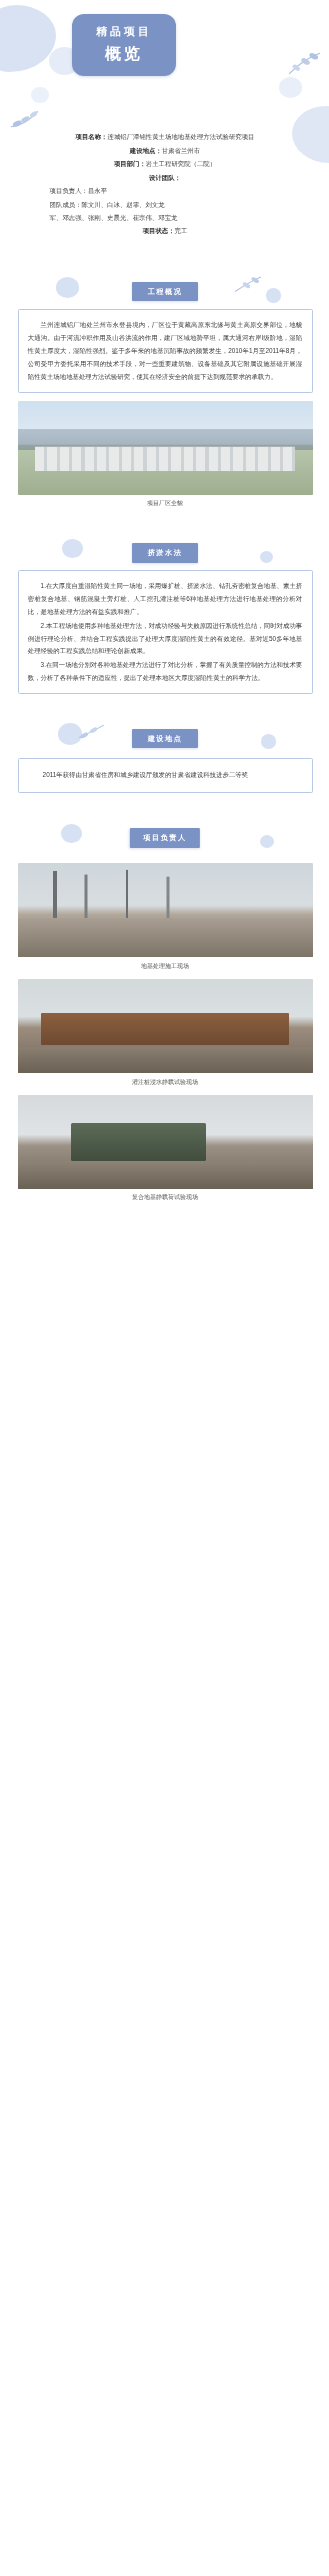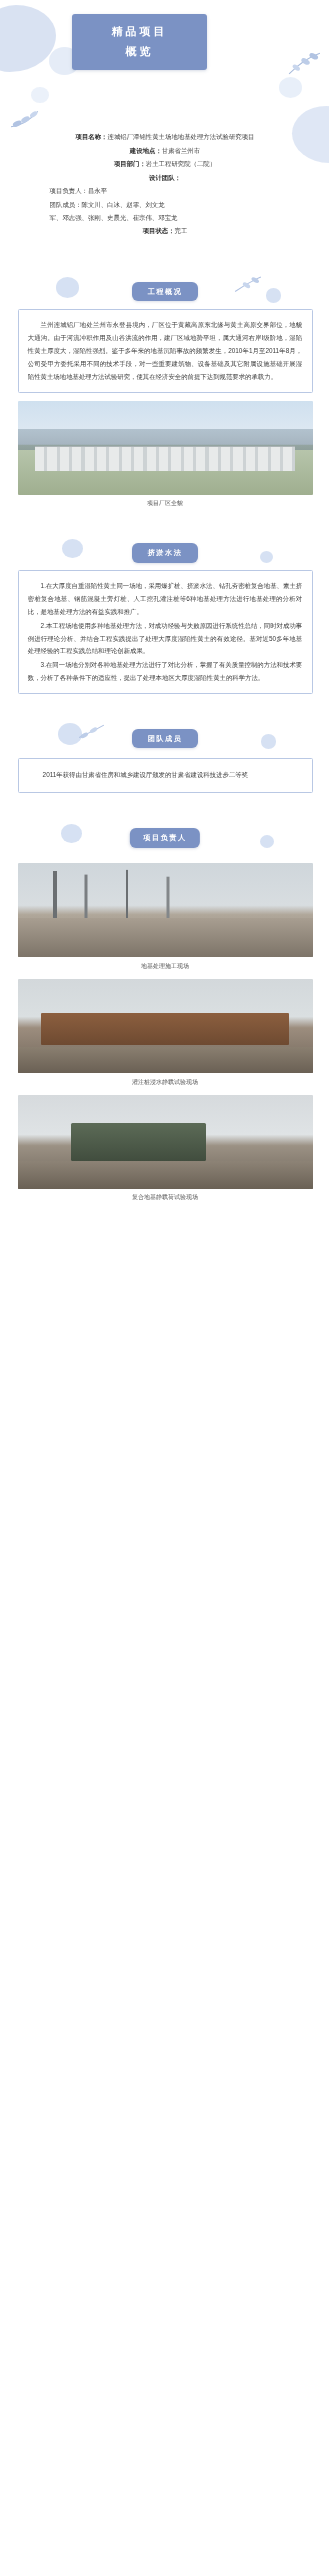--- a/index.html
+++ b/index.html
@@ -40,31 +40,31 @@
   
   .header {
     position: relative;
     height: 129px;
     z-index: 2;
   }
   .title-card {
     position: absolute;
     left: 72px;
     top: 14.4px;
-    width: 135px;
+    width: 104px;
     padding: 10.3px 0 11.3px;
     background: #7b92c4;
-    border-radius: 3px;
+    border-radius: 12px;
     text-align: center;
     color: #ffffff;
     letter-spacing: 3.1px;
     box-shadow: 0 1px 3.1px rgba(90,110,150,.25);
   }
   .title-card .l1 { font-size: 10.8px; font-weight: bold; margin-bottom: 5.2px; }
-  .title-card .l2 { font-size: 11px; font-weight: bold; }
+  .title-card .l2 { font-size: 16px; font-weight: bold; }
 
   
   .info {
     position: relative;
     z-index: 2;
     padding: 0 20.6px 0 20.6px;
     margin-top: 2.1px;
   }
   .info-row {
     font-size: 6.4px;
@@ -91,21 +91,21 @@
     top: 9.3px;
     transform: translateX(-50%);
     min-width: 66px;
     padding: 4.6px 13.4px;
     background: #7b92c4;
     color: #fff;
     font-size: 7.2px;
     font-weight: bold;
     letter-spacing: 1.5px;
     text-align: center;
-    border-radius: 6px;
+    border-radius: 1px;
     box-shadow: 0 1px 2.6px rgba(90,110,150,.22);
   }
   .sec-dot {
     position: absolute;
     border-radius: 50%;
     background: #cfdcf1;
     opacity: .85;
   }
 
   
@@ -320,21 +320,21 @@
 <div class="spacer-24"></div>
 
 <div class="sec-head">
   <div class="sec-dot" style="left:58px; top:3.1px; width:24px; height:21.6px;"></div>
   <div class="sec-dot" style="right:54px; top:14.4px; width:15.5px; height:14.4px;"></div>
   <svg class="leaf" style="left:77px; top:2.1px;" width="29" height="18.5" viewBox="0 0 56 36">
     <path d="M4 30 C18 24 34 16 52 6" stroke="#a7bade" stroke-width="2" fill="none"></path>
     <ellipse cx="14" cy="26" rx="8" ry="4" fill="#b6c8e6" transform="rotate(-28 14 26)"></ellipse>
     <ellipse cx="32" cy="16" rx="8" ry="4" fill="#c3d2ec" transform="rotate(-30 32 16)"></ellipse>
   </svg>
-  <div class="sec-pill">团队成员</div>
+  <div class="sec-pill">建设地点</div>
 </div>
 
 <div class="award-box">
   <p>2011年获得由甘肃省住房和城乡建设厅颁发的甘肃省建设科技进步二等奖</p>
 </div>
 
 <div class="spacer-24"></div>
 
 <div class="sec-head">
   <div class="sec-dot" style="left:61px; top:5.2px; width:20.6px; height:18.5px;"></div>

